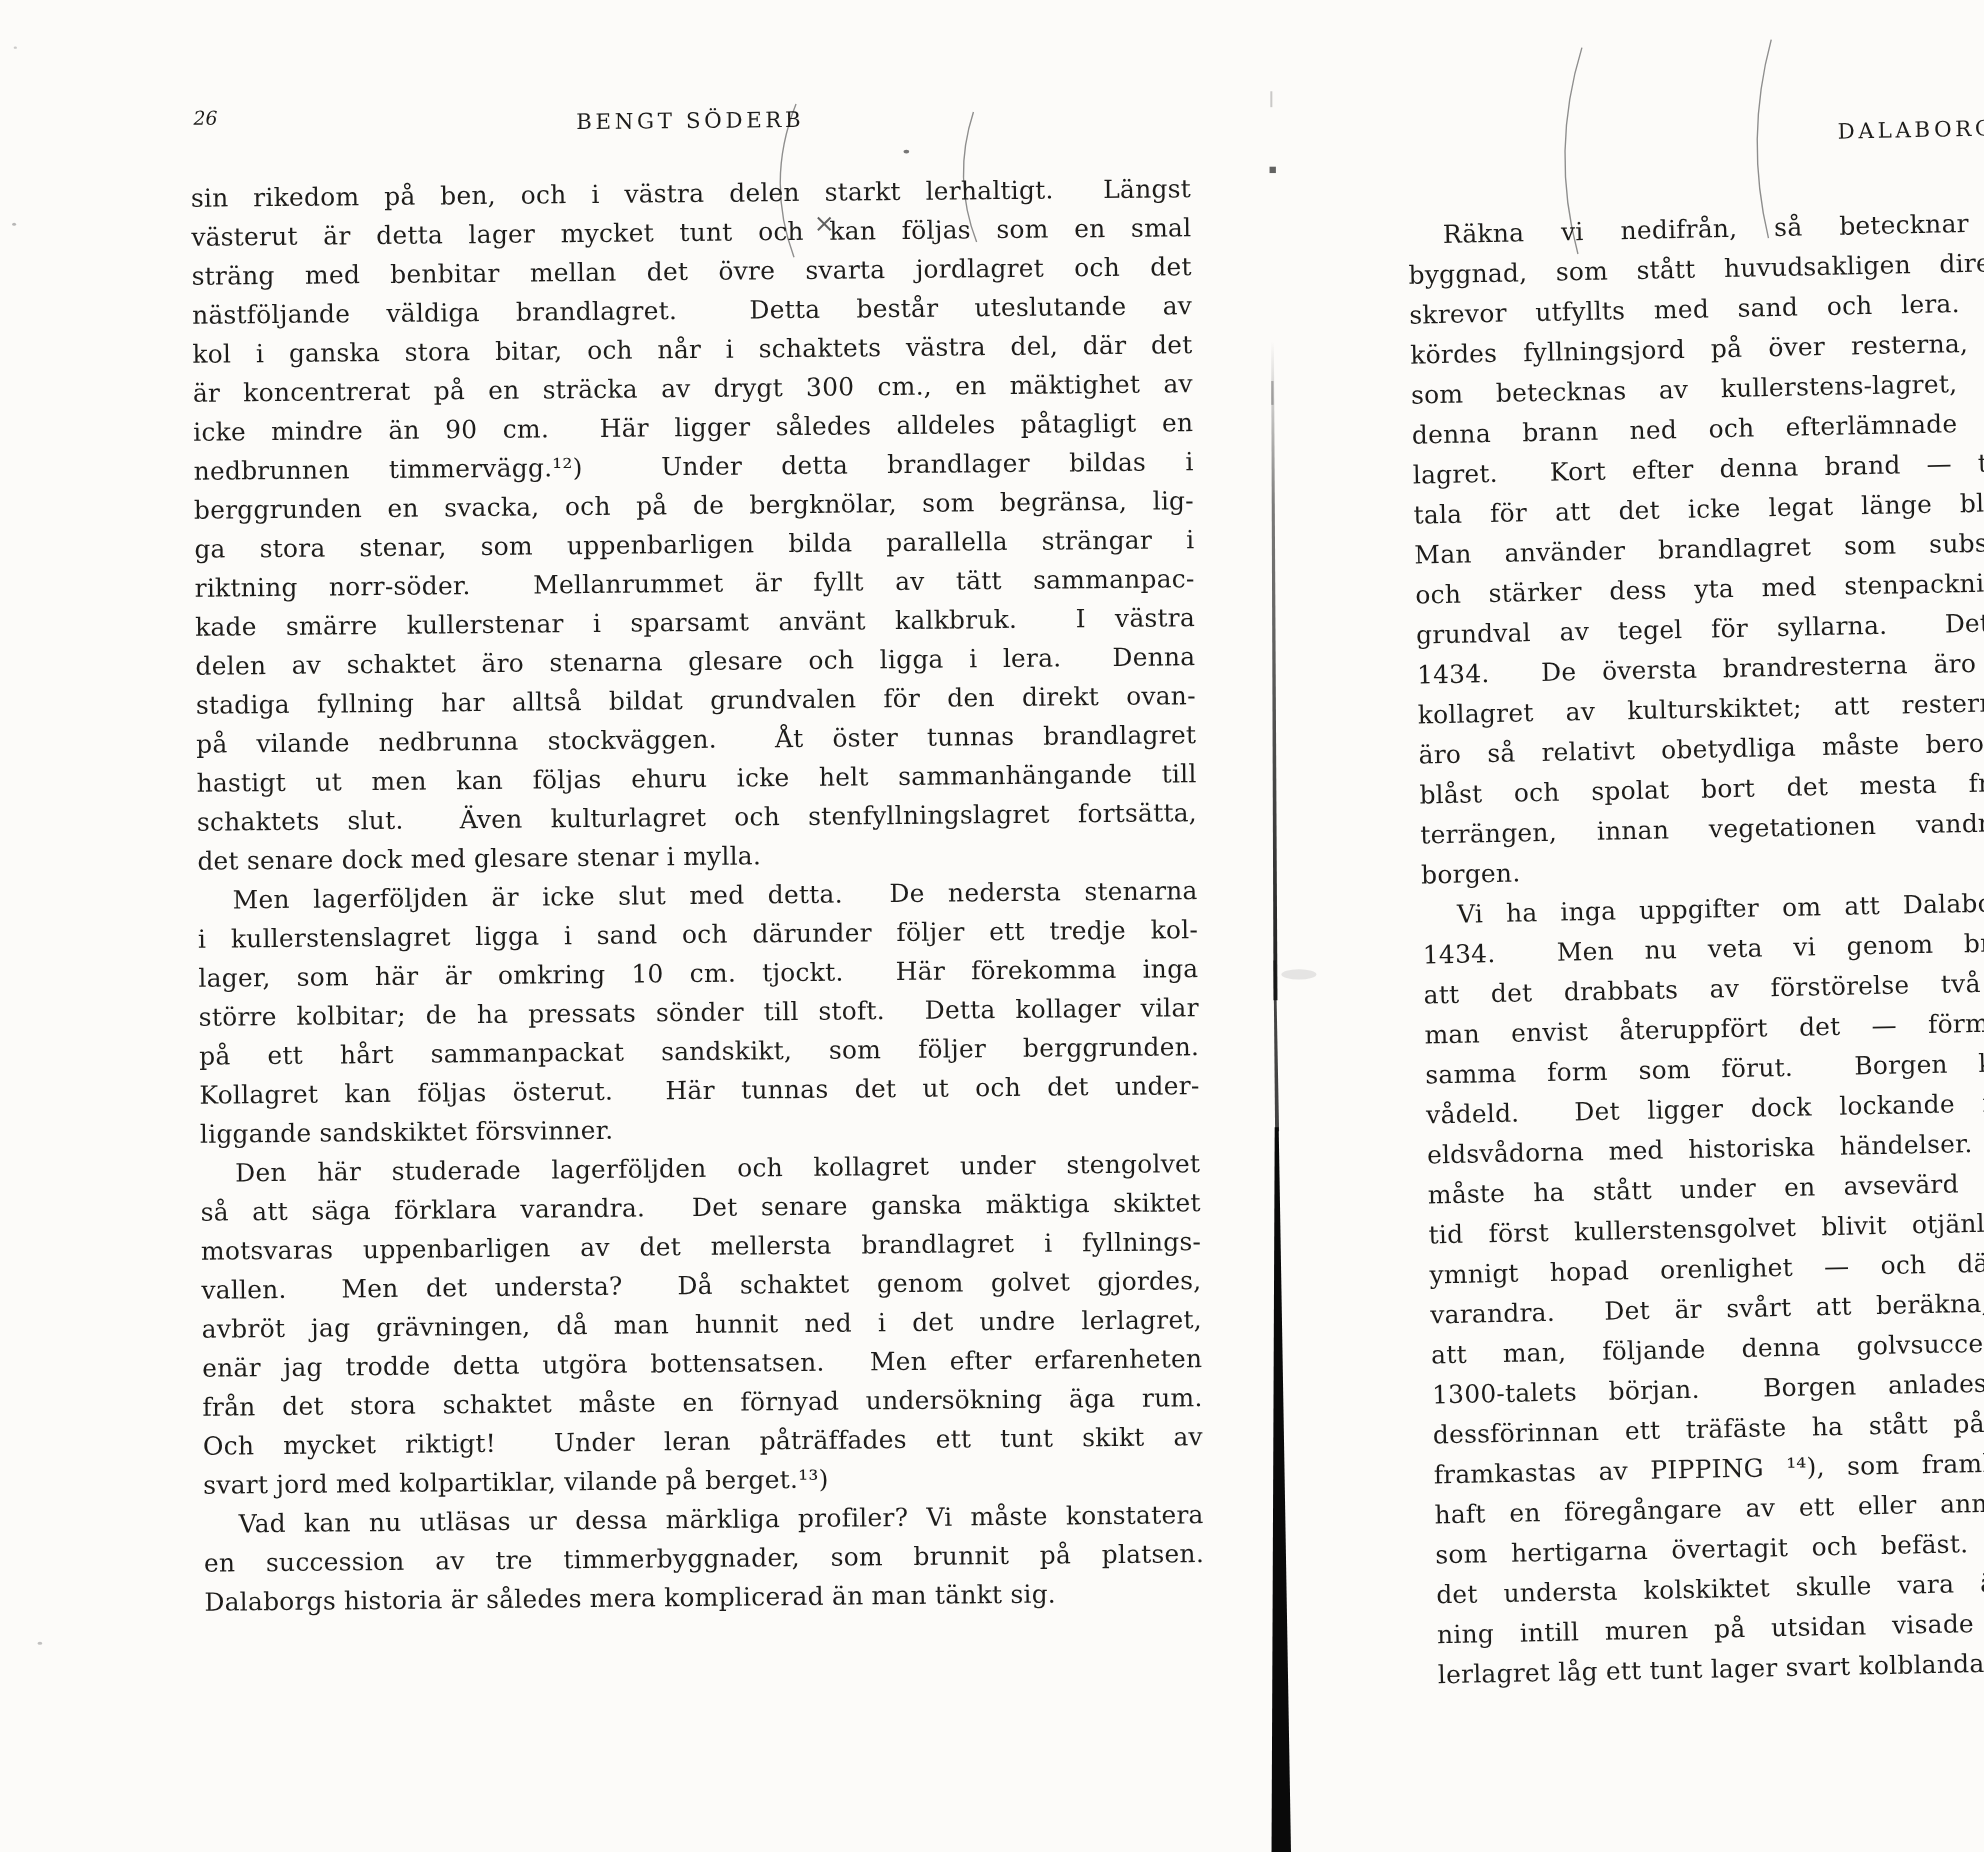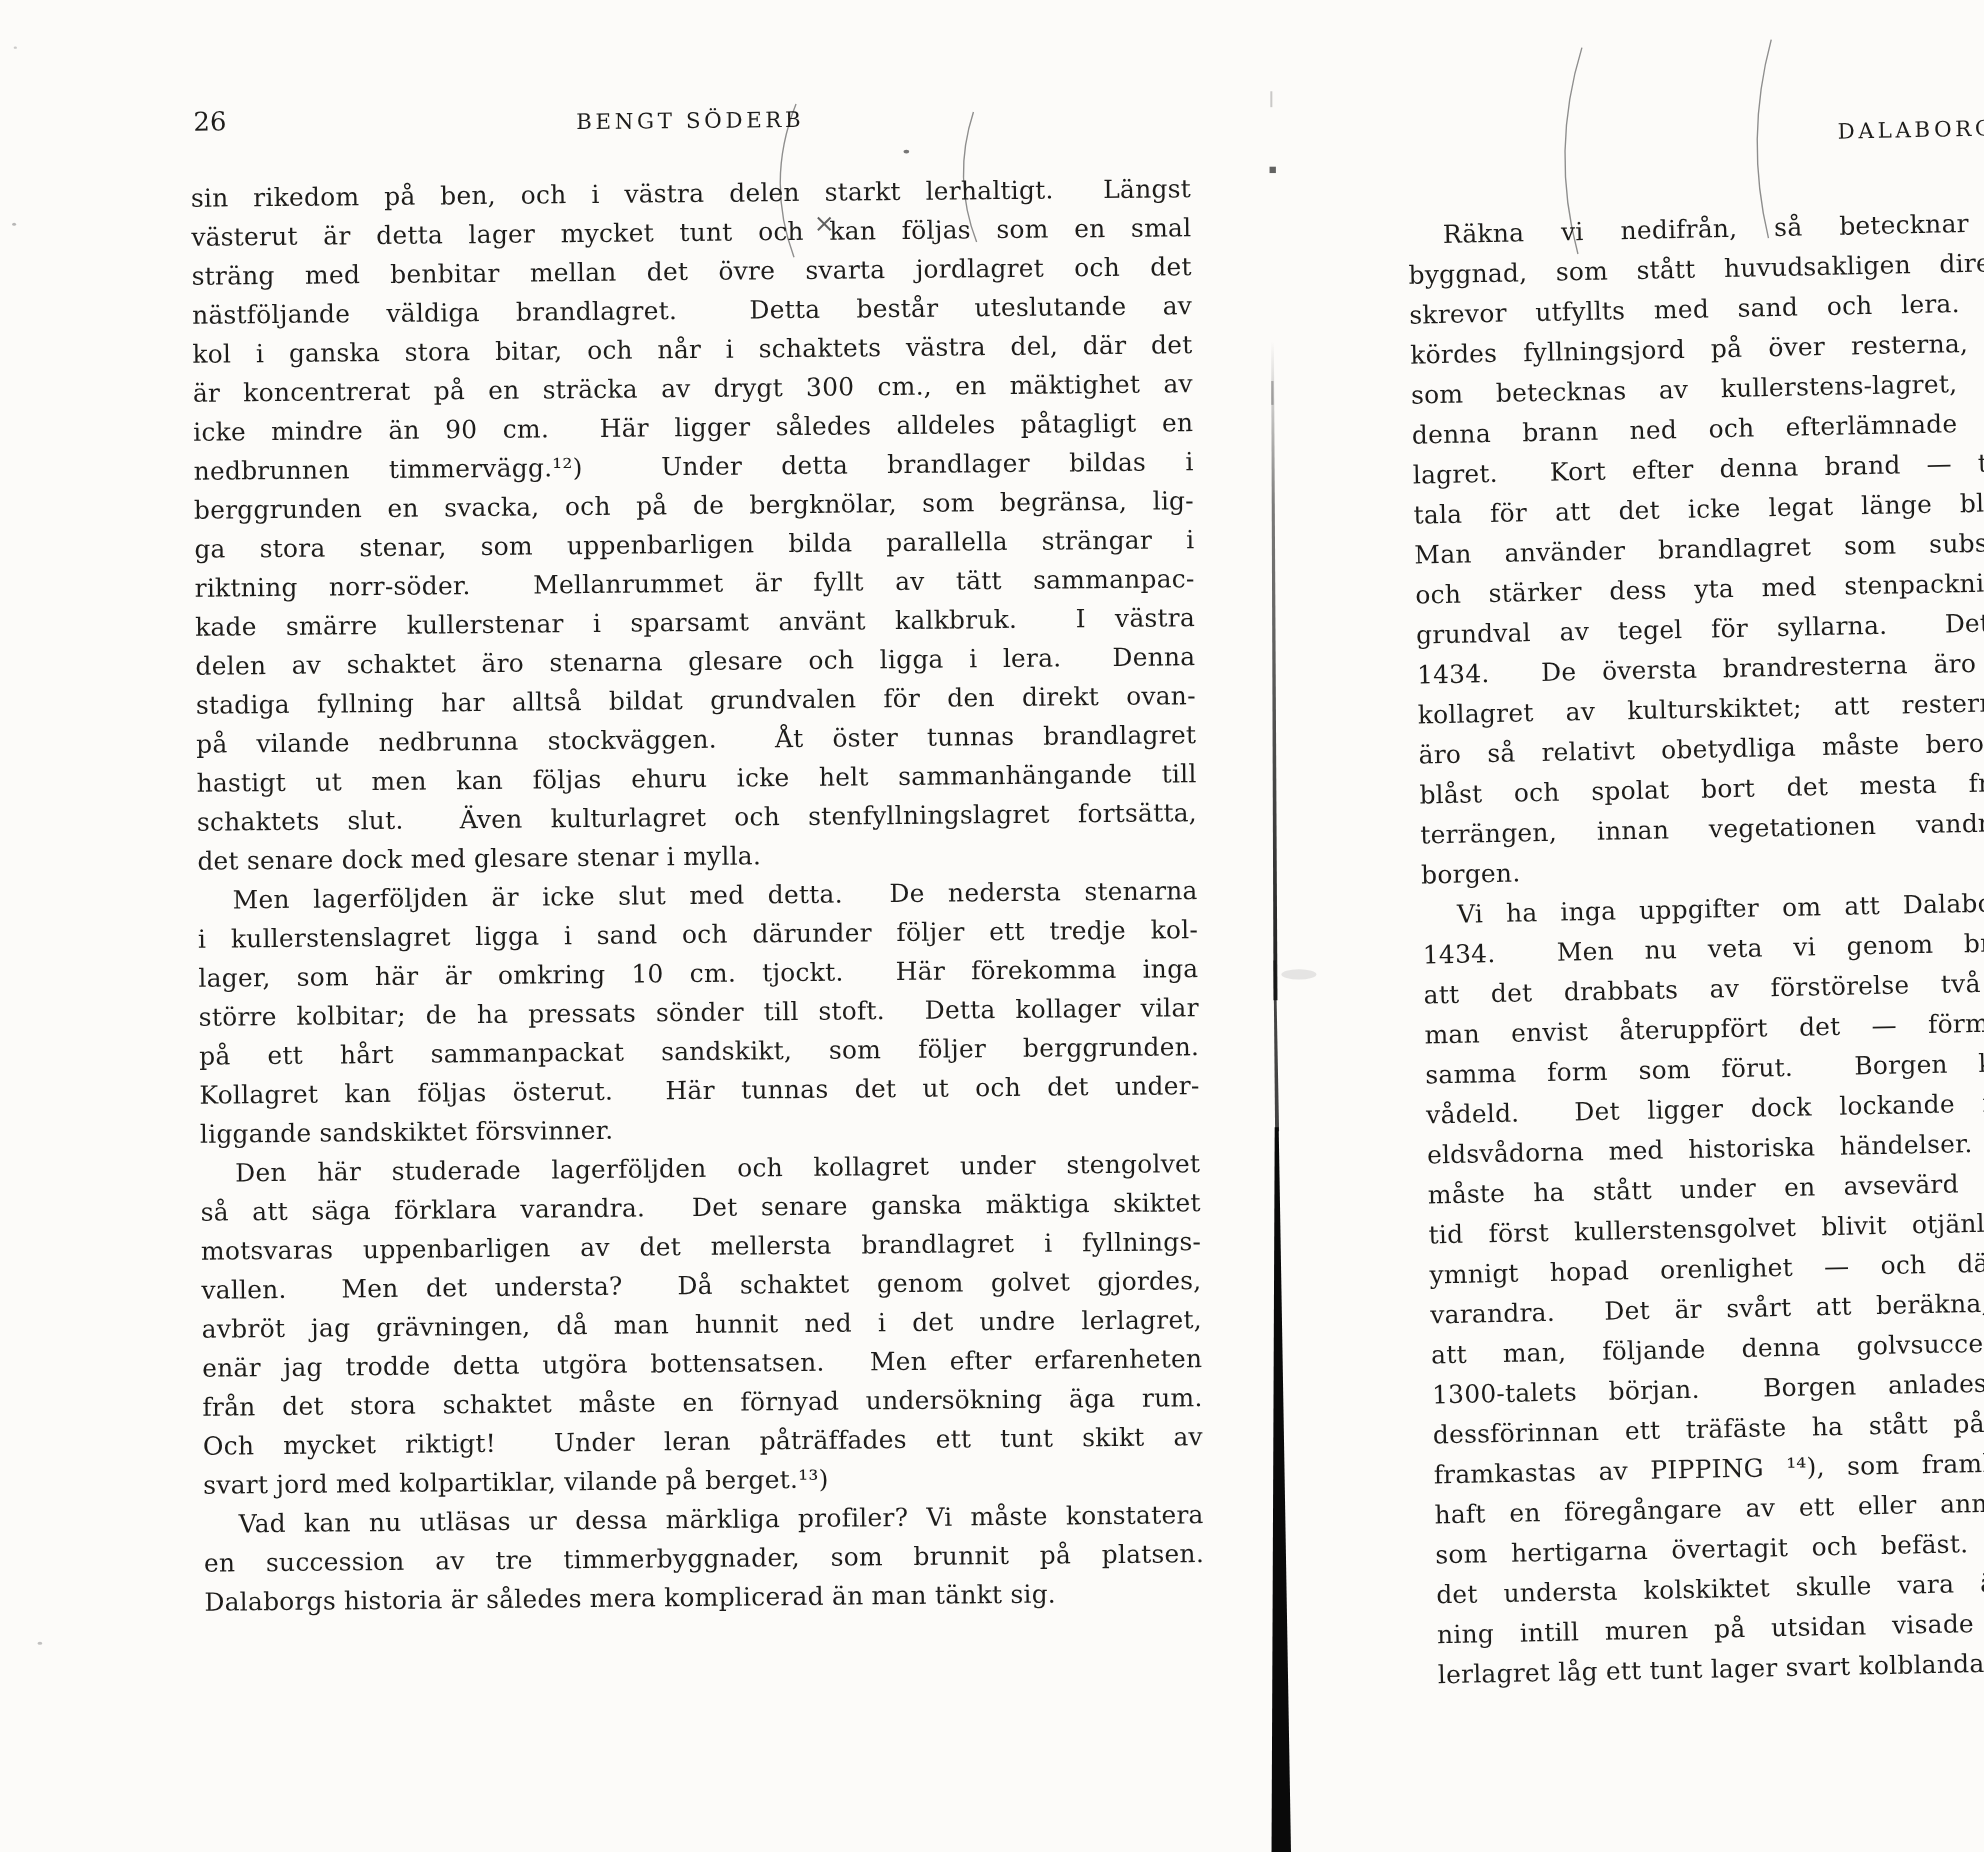--- a/index.html
+++ b/index.html
@@ -10,21 +10,21 @@
     position: relative;
     overflow: hidden;
     font-family: "DejaVu Serif", "Liberation Serif", serif;
     color: #1e1d1b;
   }
   .page { position: absolute; }
   .page-left  { left: 190px;  top: 99px; width: 1000px; transform: rotate(-0.55deg); transform-origin: center top; }
   .page-right { left: 1405px; top: 99px; width: 1022px; transform: rotate(-1.2deg);  transform-origin: center top; }
 
   .header { position: relative; height: 48px; }
-  .pnum { font-size: 26px; }
+  .pnum { font-size: 19px; font-style: italic; }
   .page-left  .pnum { position: absolute; left: 3.2px;  top: 3.2px; }
   .running {
     position: absolute; left: 0; right: 0;
     text-align: center;
     font-size: 21.4px;
     letter-spacing: 3.6px;
   }
   .page-left  .running { top: 8.7px; }
   .page-right .running { top: 17.5px; }
 

